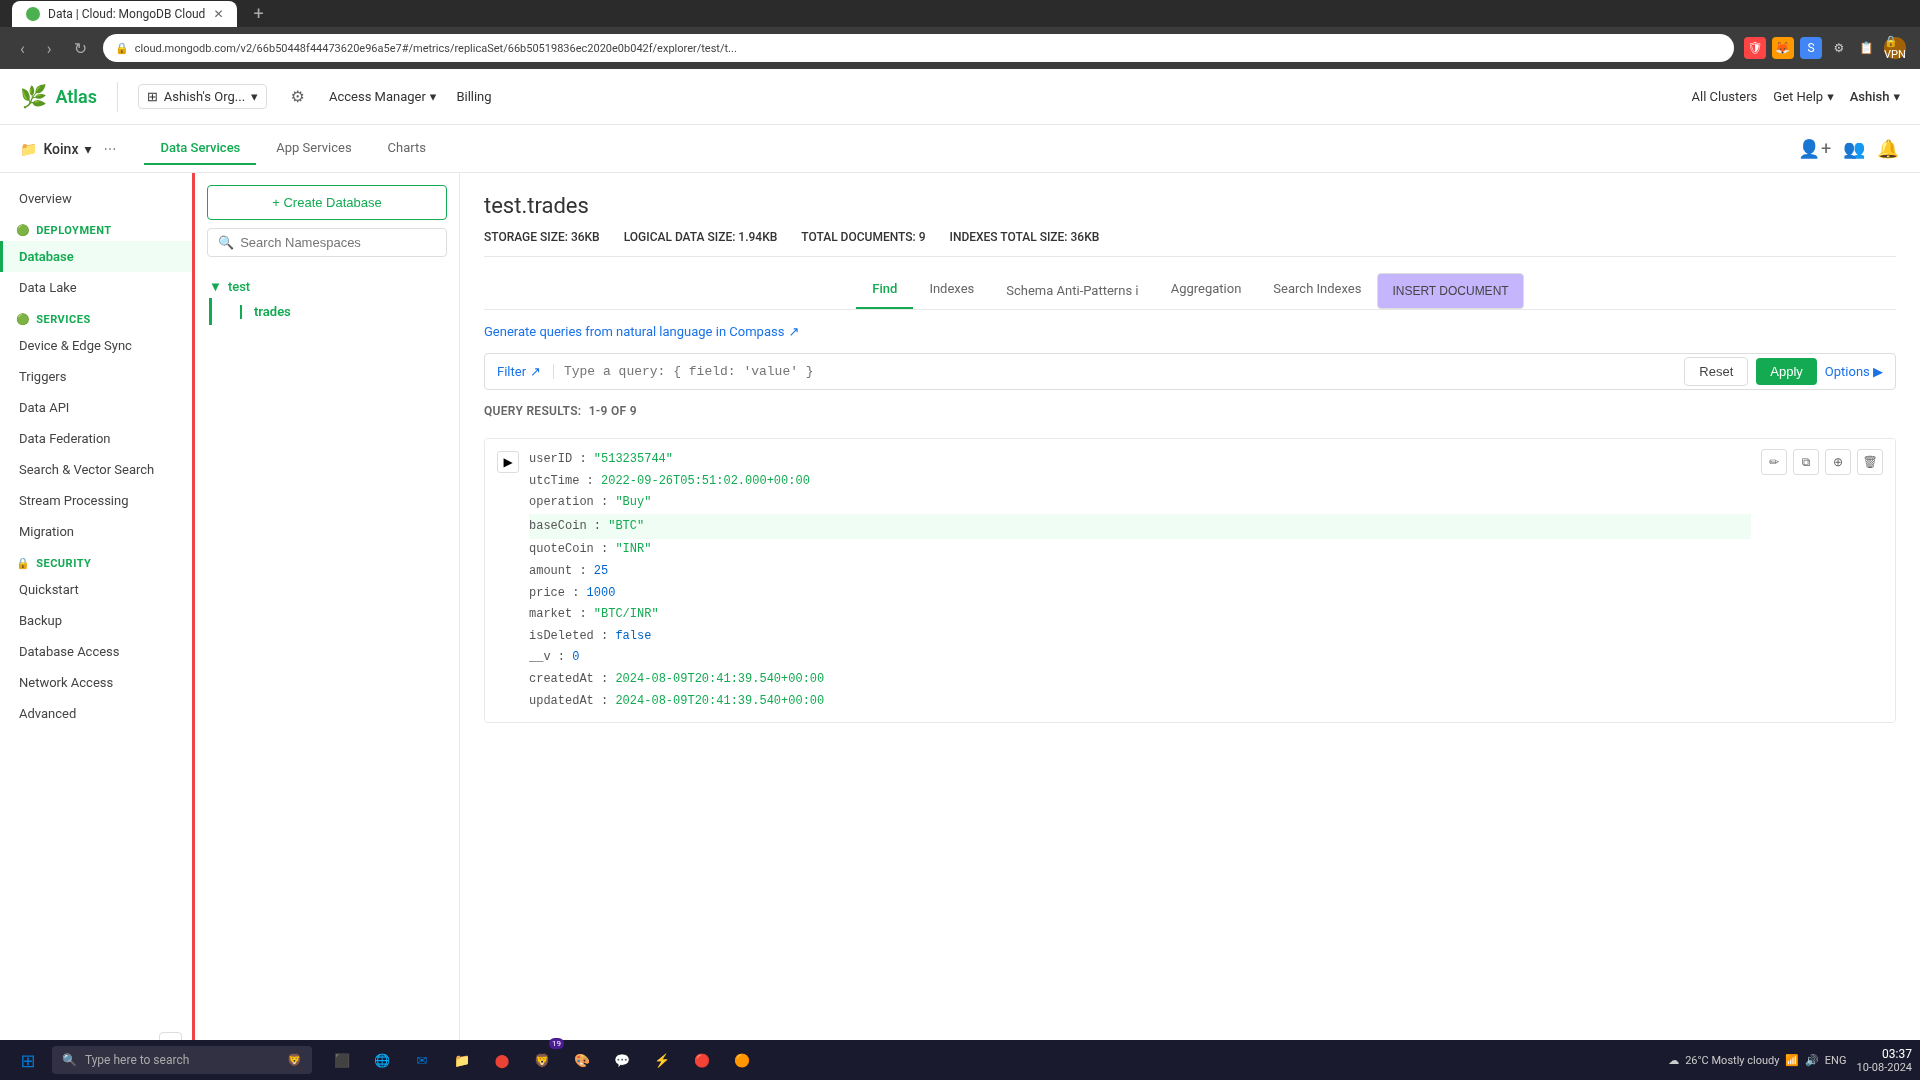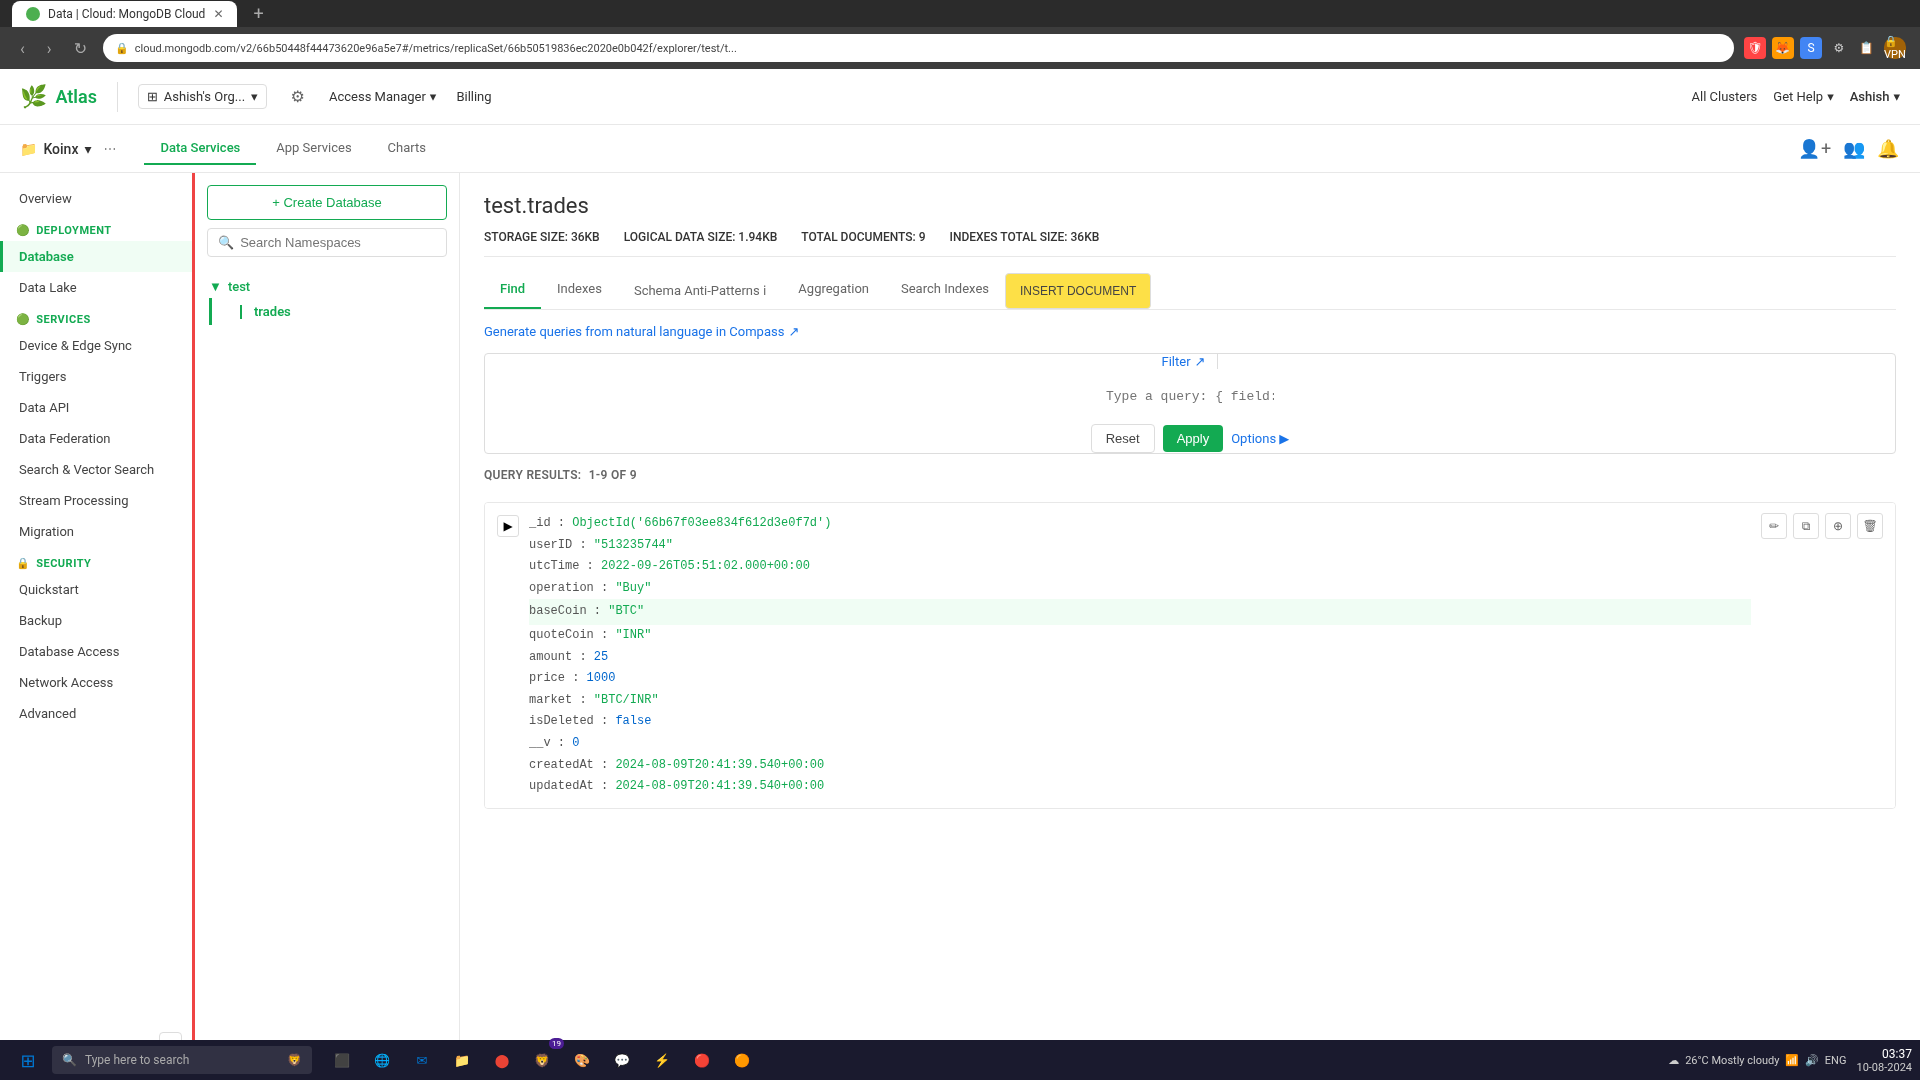--- a/index.html
+++ b/index.html
@@ -68,33 +68,33 @@
     .db-name { display: flex; align-items: center; gap: 6px; font-size: 13px; font-weight: 500; color: #13AA52; padding: 4px 0; }
     .collection-item { padding: 6px 14px 6px 28px; font-size: 13px; color: #444; cursor: pointer; display: flex; align-items: center; gap: 6px; border-left: 3px solid transparent; }
     .collection-item.active { color: #13AA52; font-weight: 600; border-left: 3px solid #13AA52; }
 
     
     .main-content { flex: 1; overflow-y: auto; padding: 20px 24px; background: #fff; }
     .collection-title { font-size: 22px; font-weight: 400; color: #333; margin-bottom: 12px; }
     .collection-stats { display: flex; gap: 24px; margin-bottom: 16px; border-bottom: 1px solid #e8e8e8; padding-bottom: 12px; }
     .stat-item { font-size: 12px; color: #666; }
     .stat-item span { color: #333; font-weight: 500; }
-    .query-tabs { display: flex; gap: 0; border-bottom: 1px solid #e8e8e8; margin-bottom: 14px; }
+    .query-tabs { display: flex; gap: 0; border-bottom: 1px solid #e8e8e8; margin-bottom: 14px; justify-content: center; }
     .query-tab { padding: 8px 16px; font-size: 13px; cursor: pointer; color: #666; border-bottom: 2px solid transparent; }
     .query-tab.active { color: #13AA52; border-bottom: 2px solid #13AA52; font-weight: 500; }
     .compass-link { color: #1a73e8; font-size: 13px; cursor: pointer; margin-bottom: 14px; display: flex; align-items: center; gap: 4px; }
-    .filter-bar { display: flex; align-items: center; gap: 10px; margin-bottom: 14px; border: 1px solid #ddd; border-radius: 4px; padding: 0 12px; flex-direction: column; }
+    .filter-bar { display: flex; align-items: center; gap: 10px; margin-bottom: 14px; border: 1px solid #ddd; border-radius: 4px; padding: 0 12px; }
     .filter-label { font-size: 13px; color: #1a73e8; cursor: pointer; display: flex; align-items: center; gap: 4px; border-right: 1px solid #ddd; padding-right: 12px; }
     .filter-input { flex: 1; border: none; outline: none; font-size: 13px; padding: 10px 0; color: #888; font-family: 'Courier New', monospace; }
     .filter-actions { display: flex; align-items: center; gap: 8px; }
     .reset-btn { padding: 6px 14px; border: 1px solid #ddd; border-radius: 4px; background: #fff; cursor: pointer; font-size: 13px; color: #444; }
     .apply-btn { padding: 6px 14px; border-radius: 4px; background: #13AA52; color: #fff; border: none; cursor: pointer; font-size: 13px; font-weight: 500; }
     .options-btn { color: #1a73e8; font-size: 13px; cursor: pointer; }
     .query-results-header { font-size: 12px; color: #666; font-weight: 600; text-transform: uppercase; margin-bottom: 10px; letter-spacing: 0.3px; }
-    .insert-doc-btn { padding: 7px 14px; border: 1px solid #ddd; border-radius: 4px; background: #fde047; font-size: 12px; cursor: pointer; color: #444; float: right; }
+    .insert-doc-btn { padding: 7px 14px; border: 1px solid #ddd; border-radius: 4px; background: #c4b5fd; font-size: 12px; cursor: pointer; color: #444; float: right; }
 
     
     .doc-container { border: 1px solid #e8e8e8; border-radius: 4px; margin-bottom: 10px; overflow: hidden; }
     .doc-header { display: flex; align-items: flex-start; padding: 10px 12px; gap: 10px; background: #fff; }
     .doc-expand-btn { background: #fff; border: 1px solid #ddd; border-radius: 3px; width: 22px; height: 22px; cursor: pointer; display: flex; align-items: center; justify-content: center; font-size: 12px; flex-shrink: 0; margin-top: 2px; }
     .doc-content { flex: 1; font-family: 'Courier New', monospace; font-size: 12px; line-height: 1.8; }
     .doc-actions { display: flex; gap: 6px; align-items: center; }
     .doc-action-btn { background: #fff; border: 1px solid #ddd; border-radius: 3px; width: 26px; height: 26px; cursor: pointer; display: flex; align-items: center; justify-content: center; font-size: 12px; color: #666; }
     .field-line { display: block; }
     .field-key { color: #555; }
@@ -360,23 +360,20 @@
           <span>QUERY RESULTS:</span>
           <span style="margin-left:4px;">1-9 OF 9</span>
         </span>
       </div>
 
       <div class="doc-container">
         <div class="doc-header">
           <button class="doc-expand-btn">▶</button>
           <div class="doc-content">
             <span class="field-line">
-              <span class="field-key">_id : </span><span class="field-value-objectid">ObjectId('66b67f03ee834f612d3e0f7d')</span>
-            </span>
-            <span class="field-line">
               <span class="field-key">userID : </span><span class="field-value-string">"513235744"</span>
             </span>
             <span class="field-line">
               <span class="field-key">utcTime : </span><span class="field-value-date">2022-09-26T05:51:02.000+00:00</span>
             </span>
             <span class="field-line">
               <span class="field-key">operation : </span><span class="field-value-string">"Buy"</span>
             </span>
             <span class="field-line highlighted-row" style="display:block;padding:2px 0;background:#f0fdf4;">
               <span class="field-key">baseCoin : </span><span class="field-value-string">"BTC"</span>

